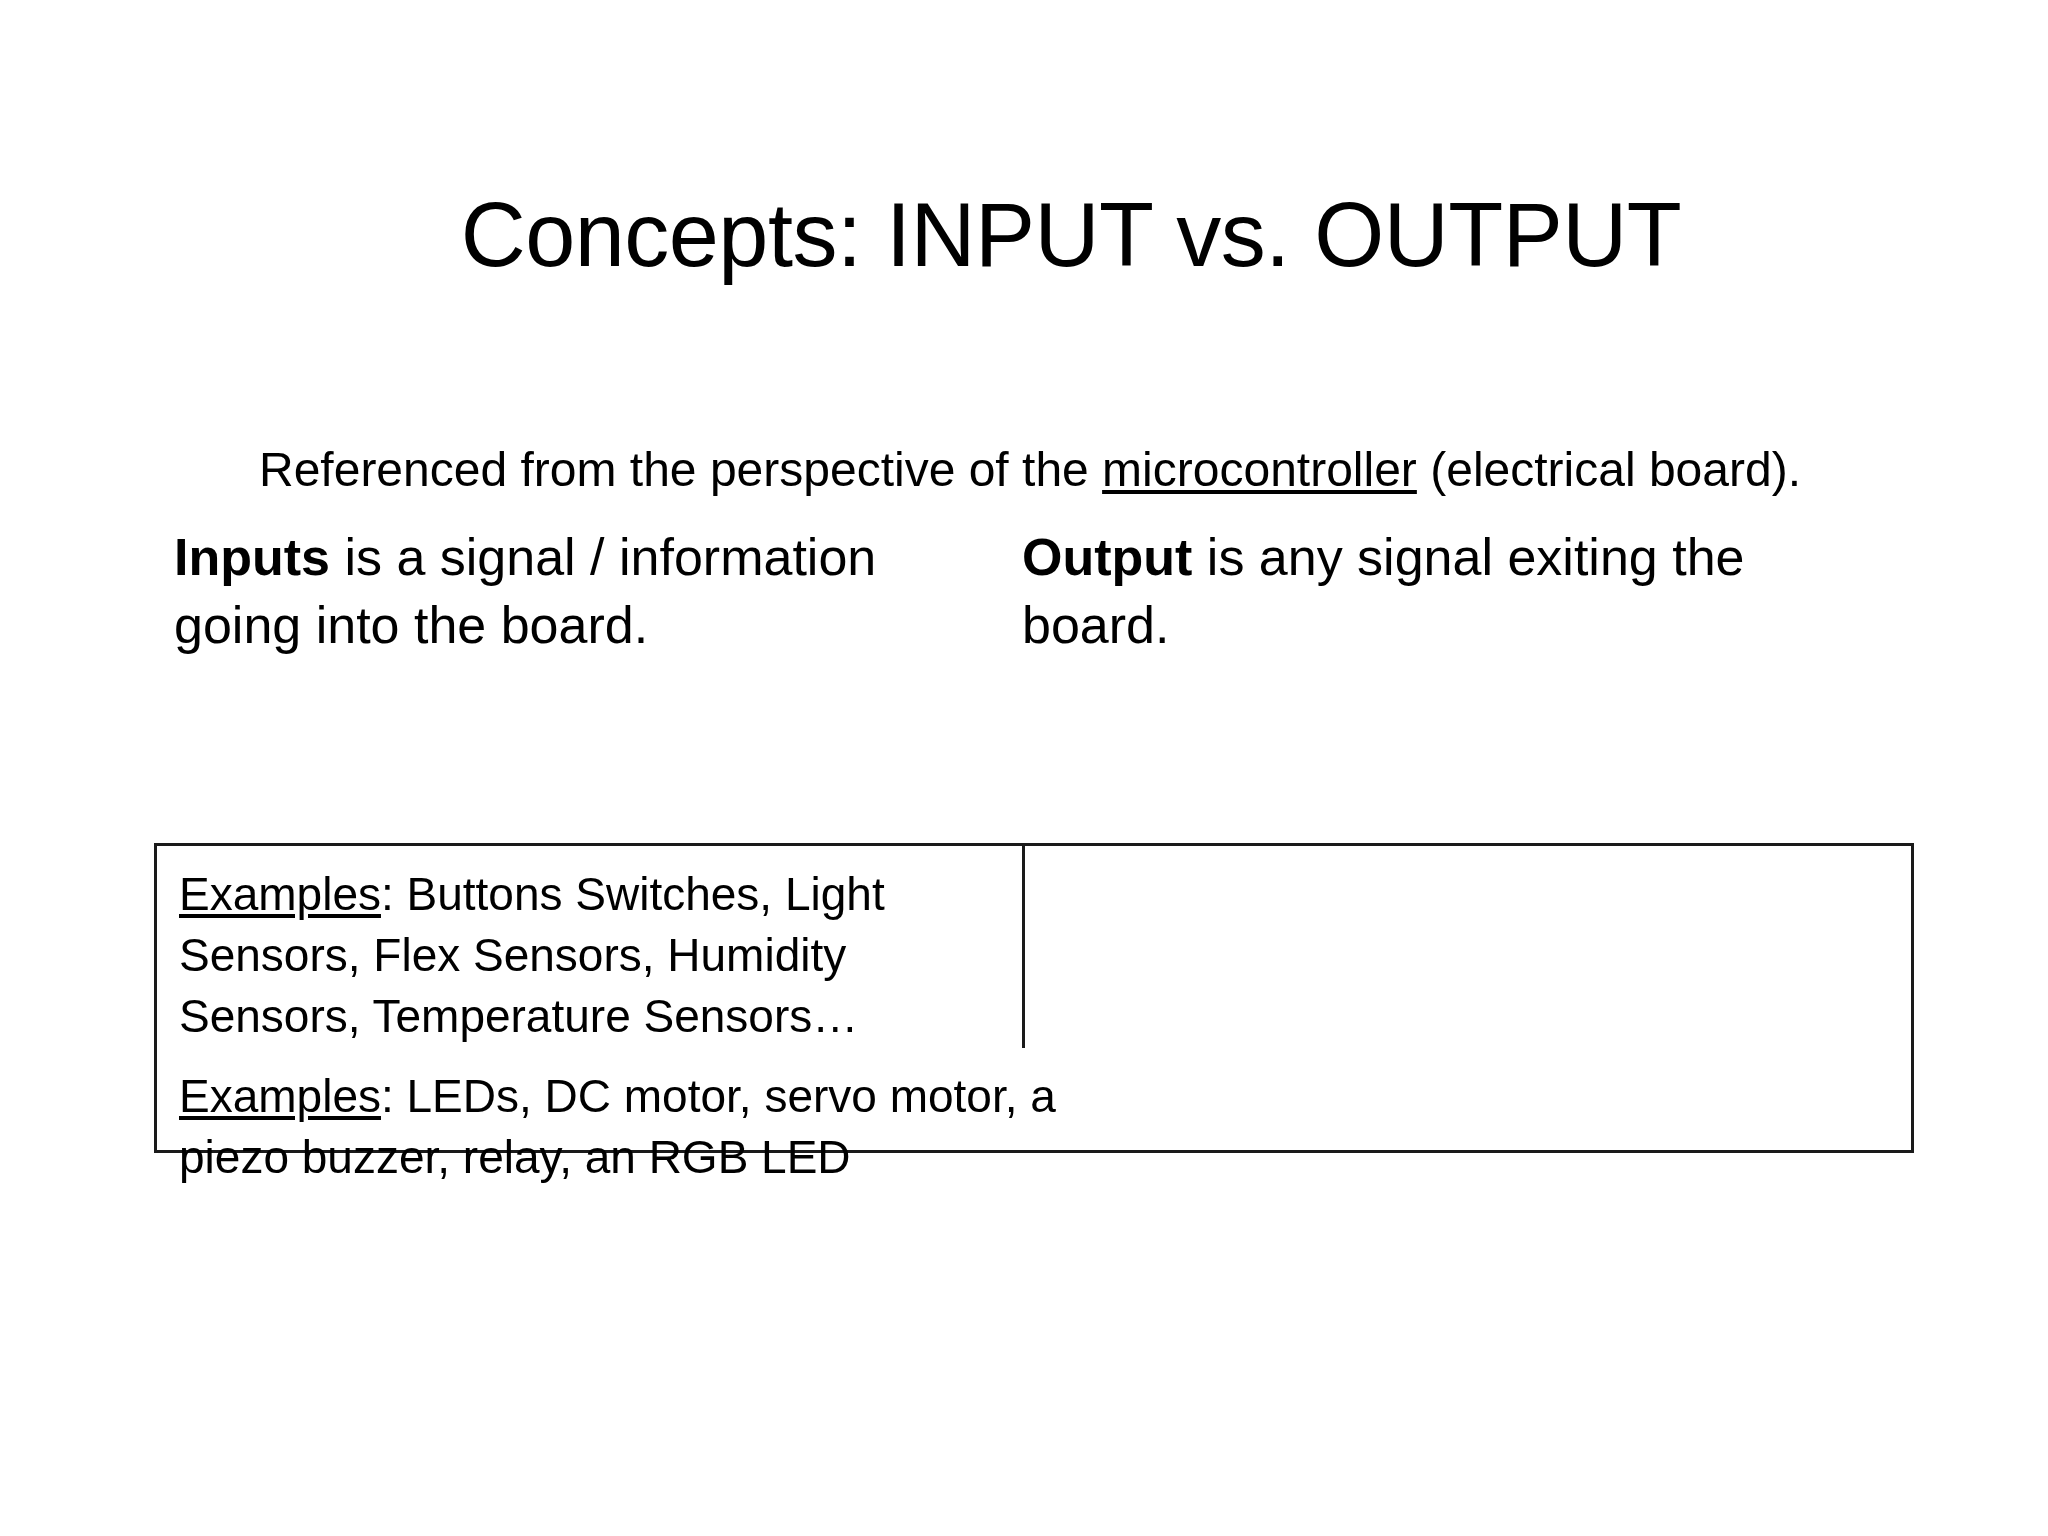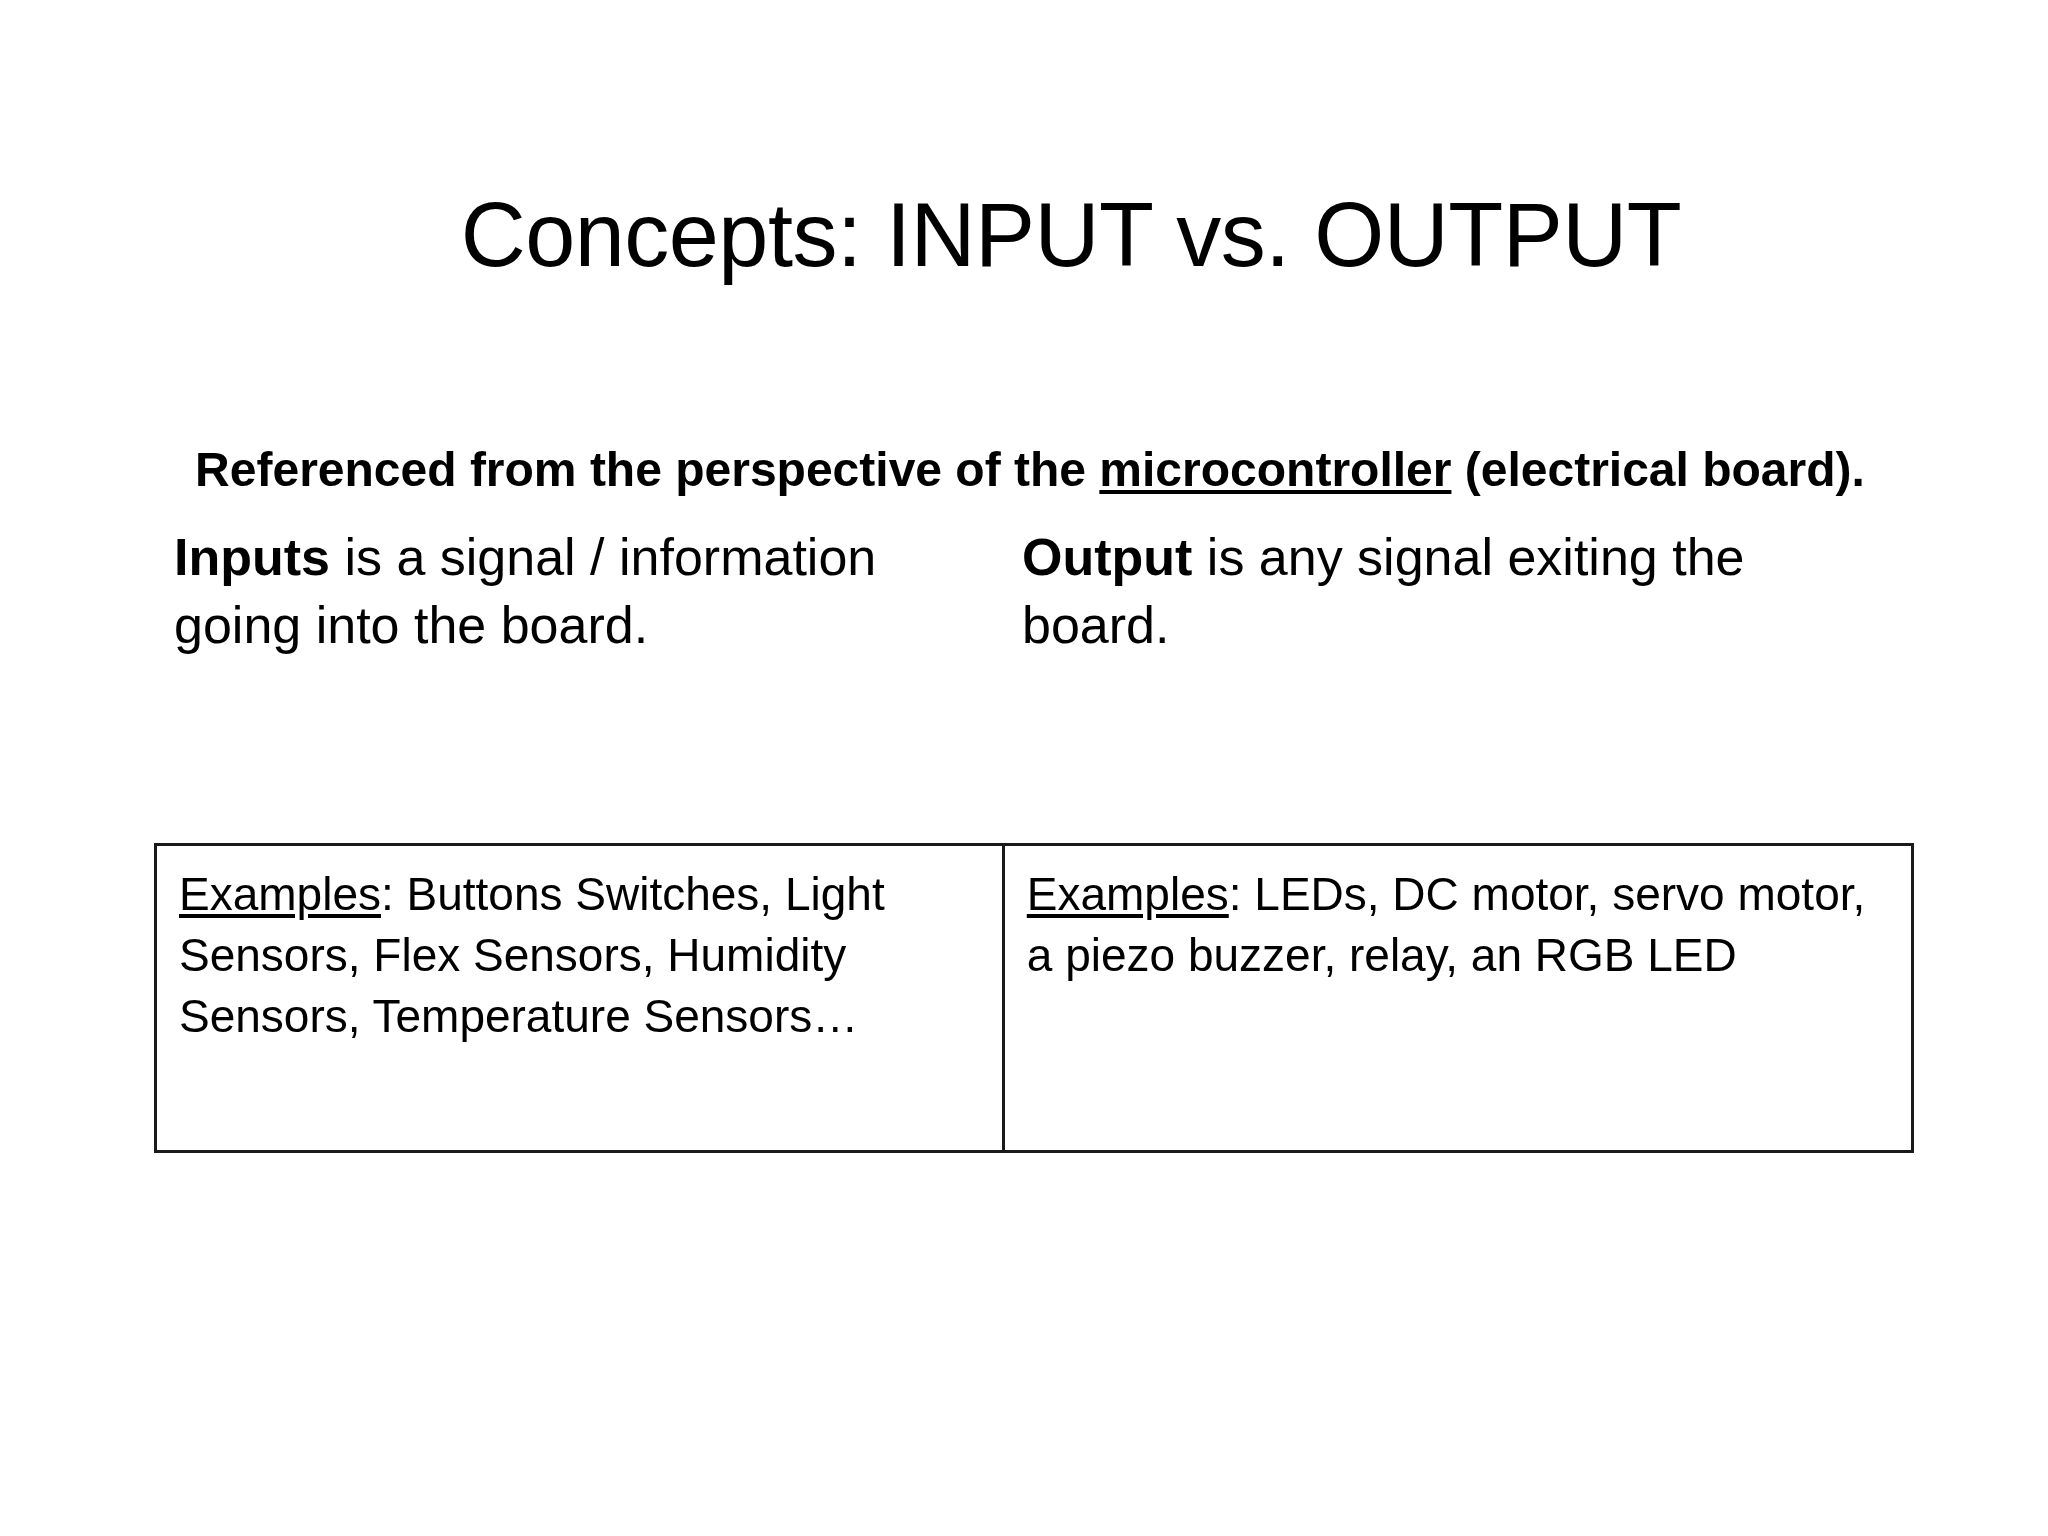--- a/index.html
+++ b/index.html
@@ -40,21 +40,21 @@
 
   
   .subtitle {
     position: absolute;
     left: 150px;
     top: 391px;
     width: 1760px;
     text-align: center;
     font-size: 48px;
     line-height: 1.28;
-    font-weight: 700;
+    font-weight: 400;
     color: #000000;
   }
   .u {
     text-decoration: underline;
     text-underline-offset: 4px;
   }
 
   
   .defs {
     position: absolute;
@@ -86,20 +86,21 @@
   
   .examples-table {
     position: absolute;
     left: 154px;
     top: 843px;
     width: 1760px;
     height: 310px;
     box-sizing: border-box;
     border: 3px solid #1a1a1a;
     display: flex;
+    flex-direction: column;
   }
   .examples-cell {
     box-sizing: border-box;
     padding: 18px 22px 0 22px;
     font-size: 46px;
     line-height: 1.33;
     font-weight: 400;
     color: #000000;
   }
   .examples-cell.left-cell {

